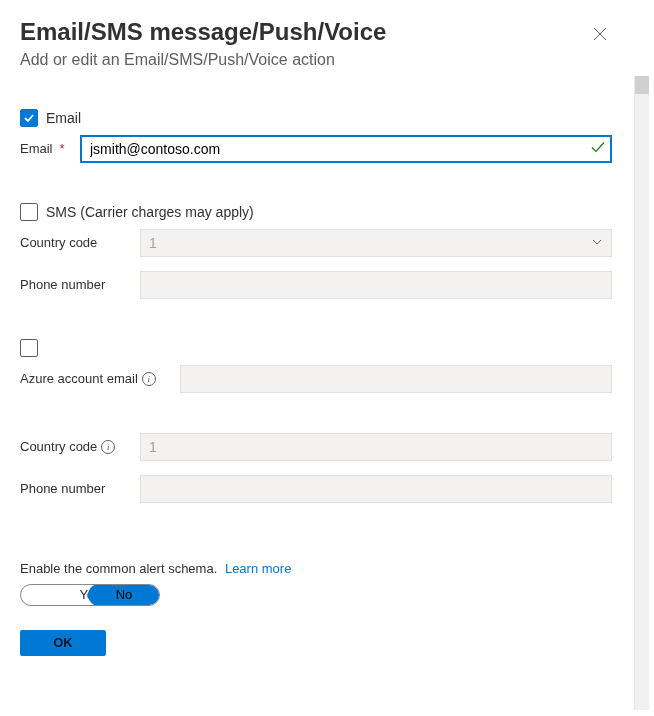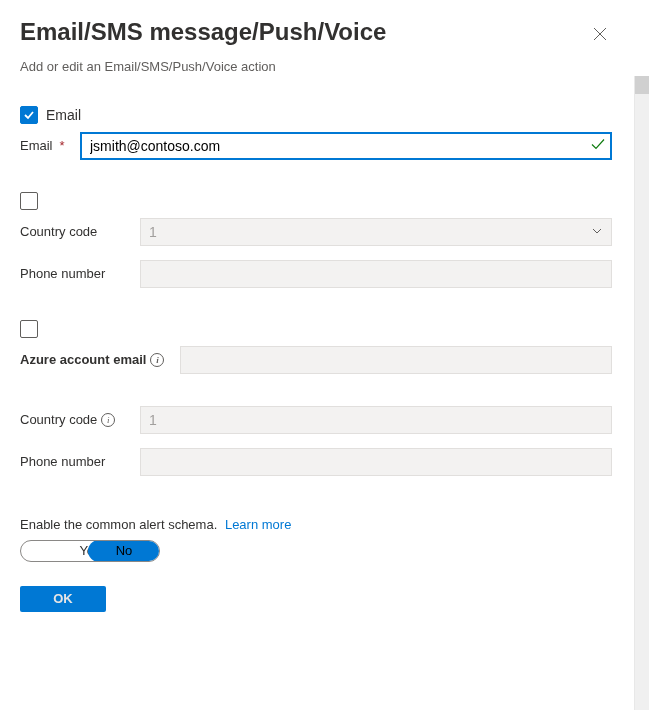--- a/index.html
+++ b/index.html
@@ -31,27 +31,27 @@
     top: 0; left: 0; right: 0;
     height: 18px;
     background: #d0d0d0;
   }
   .header {
     display: flex;
     align-items: flex-start;
     justify-content: space-between;
   }
   .title { font-size: 24px; font-weight: 600; color: #323130; line-height: 1.2; }
-  .subtitle { font-size: 13px; color: #605e5c; margin-top: 12px; }
+  .subtitle { font-size: 16px; color: #605e5c; margin-top: 4px; }
   .close-x {
     font-size: 16px; color: #605e5c; cursor: pointer;
     width: 24px; height: 24px; display: flex; align-items: center; justify-content: center;
     margin-top: 4px;
   }
-  .section { margin-top: 32px; }
+  .section { margin-top: 40px; }
   .check-row {
     display: flex;
     align-items: center;
     gap: 8px;
     margin-bottom: 8px;
   }
   .checkbox {
     width: 18px; height: 18px;
     border: 1px solid #605e5c;
     border-radius: 2px;
@@ -132,21 +132,21 @@
     border-radius: 50%;
     display: inline-flex;
     align-items: center; justify-content: center;
     font-size: 9px;
     font-style: italic;
     color: #605e5c;
     font-family: Georgia, serif;
     cursor: pointer;
   }
   .schema-row {
-    margin-top: 41px;
+    margin-top: 58px;
     font-size: 13px;
   }
   .learn-more { color: #0078d4; text-decoration: none; margin-left: 4px; cursor: pointer; }
   .toggle {
     margin-top: 8px;
     width: 140px;
     height: 22px;
     border: 1px solid #8a8886;
     border-radius: 12px;
     display: flex;
@@ -169,21 +169,21 @@
     color: #000000;
     display: flex; align-items: center; justify-content: center;
   }
   .ok-btn {
     margin-top: 24px;
     width: 86px;
     height: 26px;
     background: #0078d4;
     border: none;
     border-radius: 2px;
-    color: #e5e5e5;
+    color: #0f172a;
     font-size: 13px;
     font-weight: 600;
     cursor: pointer;
   }
 </style>
 </head>
 <body>
 
 <div class="panel">
   <div class="header">
@@ -223,20 +223,21 @@
       </div>
     </div>
   </div>
 
   
   <div class="section">
     <div class="check-row">
       <span class="checkbox">
         
       </span>
+      <span class="check-label">SMS (Carrier charges may apply)</span>
     </div>
     <div class="field-row">
       <div class="field-label">Country code</div>
       <div class="input-wrap">
         <div class="select-box">
           <span>1</span>
           <span class="chevron">
             <svg width="12" height="12" viewBox="0 0 12 12">
                 <path d="M2 4 L6 8 L10 4" stroke="#605e5c" stroke-width="1" fill="none"></path>
               </svg>
@@ -253,21 +254,21 @@
   </div>
 
   
   <div class="section">
     <div class="check-row">
       <span class="checkbox">
         
       </span>
     </div>
     <div class="field-row">
-      <div class="field-label" style="width:160px; flex:0 0 160px;font-weight:bold;">
+      <div class="field-label" style="width:160px; flex:0 0 160px;">
         <span>Azure account email</span>
         <span class="info-icon">i</span>
       </div>
       <div class="input-wrap">
         <input class="text-input disabled" type="text" disabled="" value="" style="">
       </div>
     </div>
   </div>
 
   

